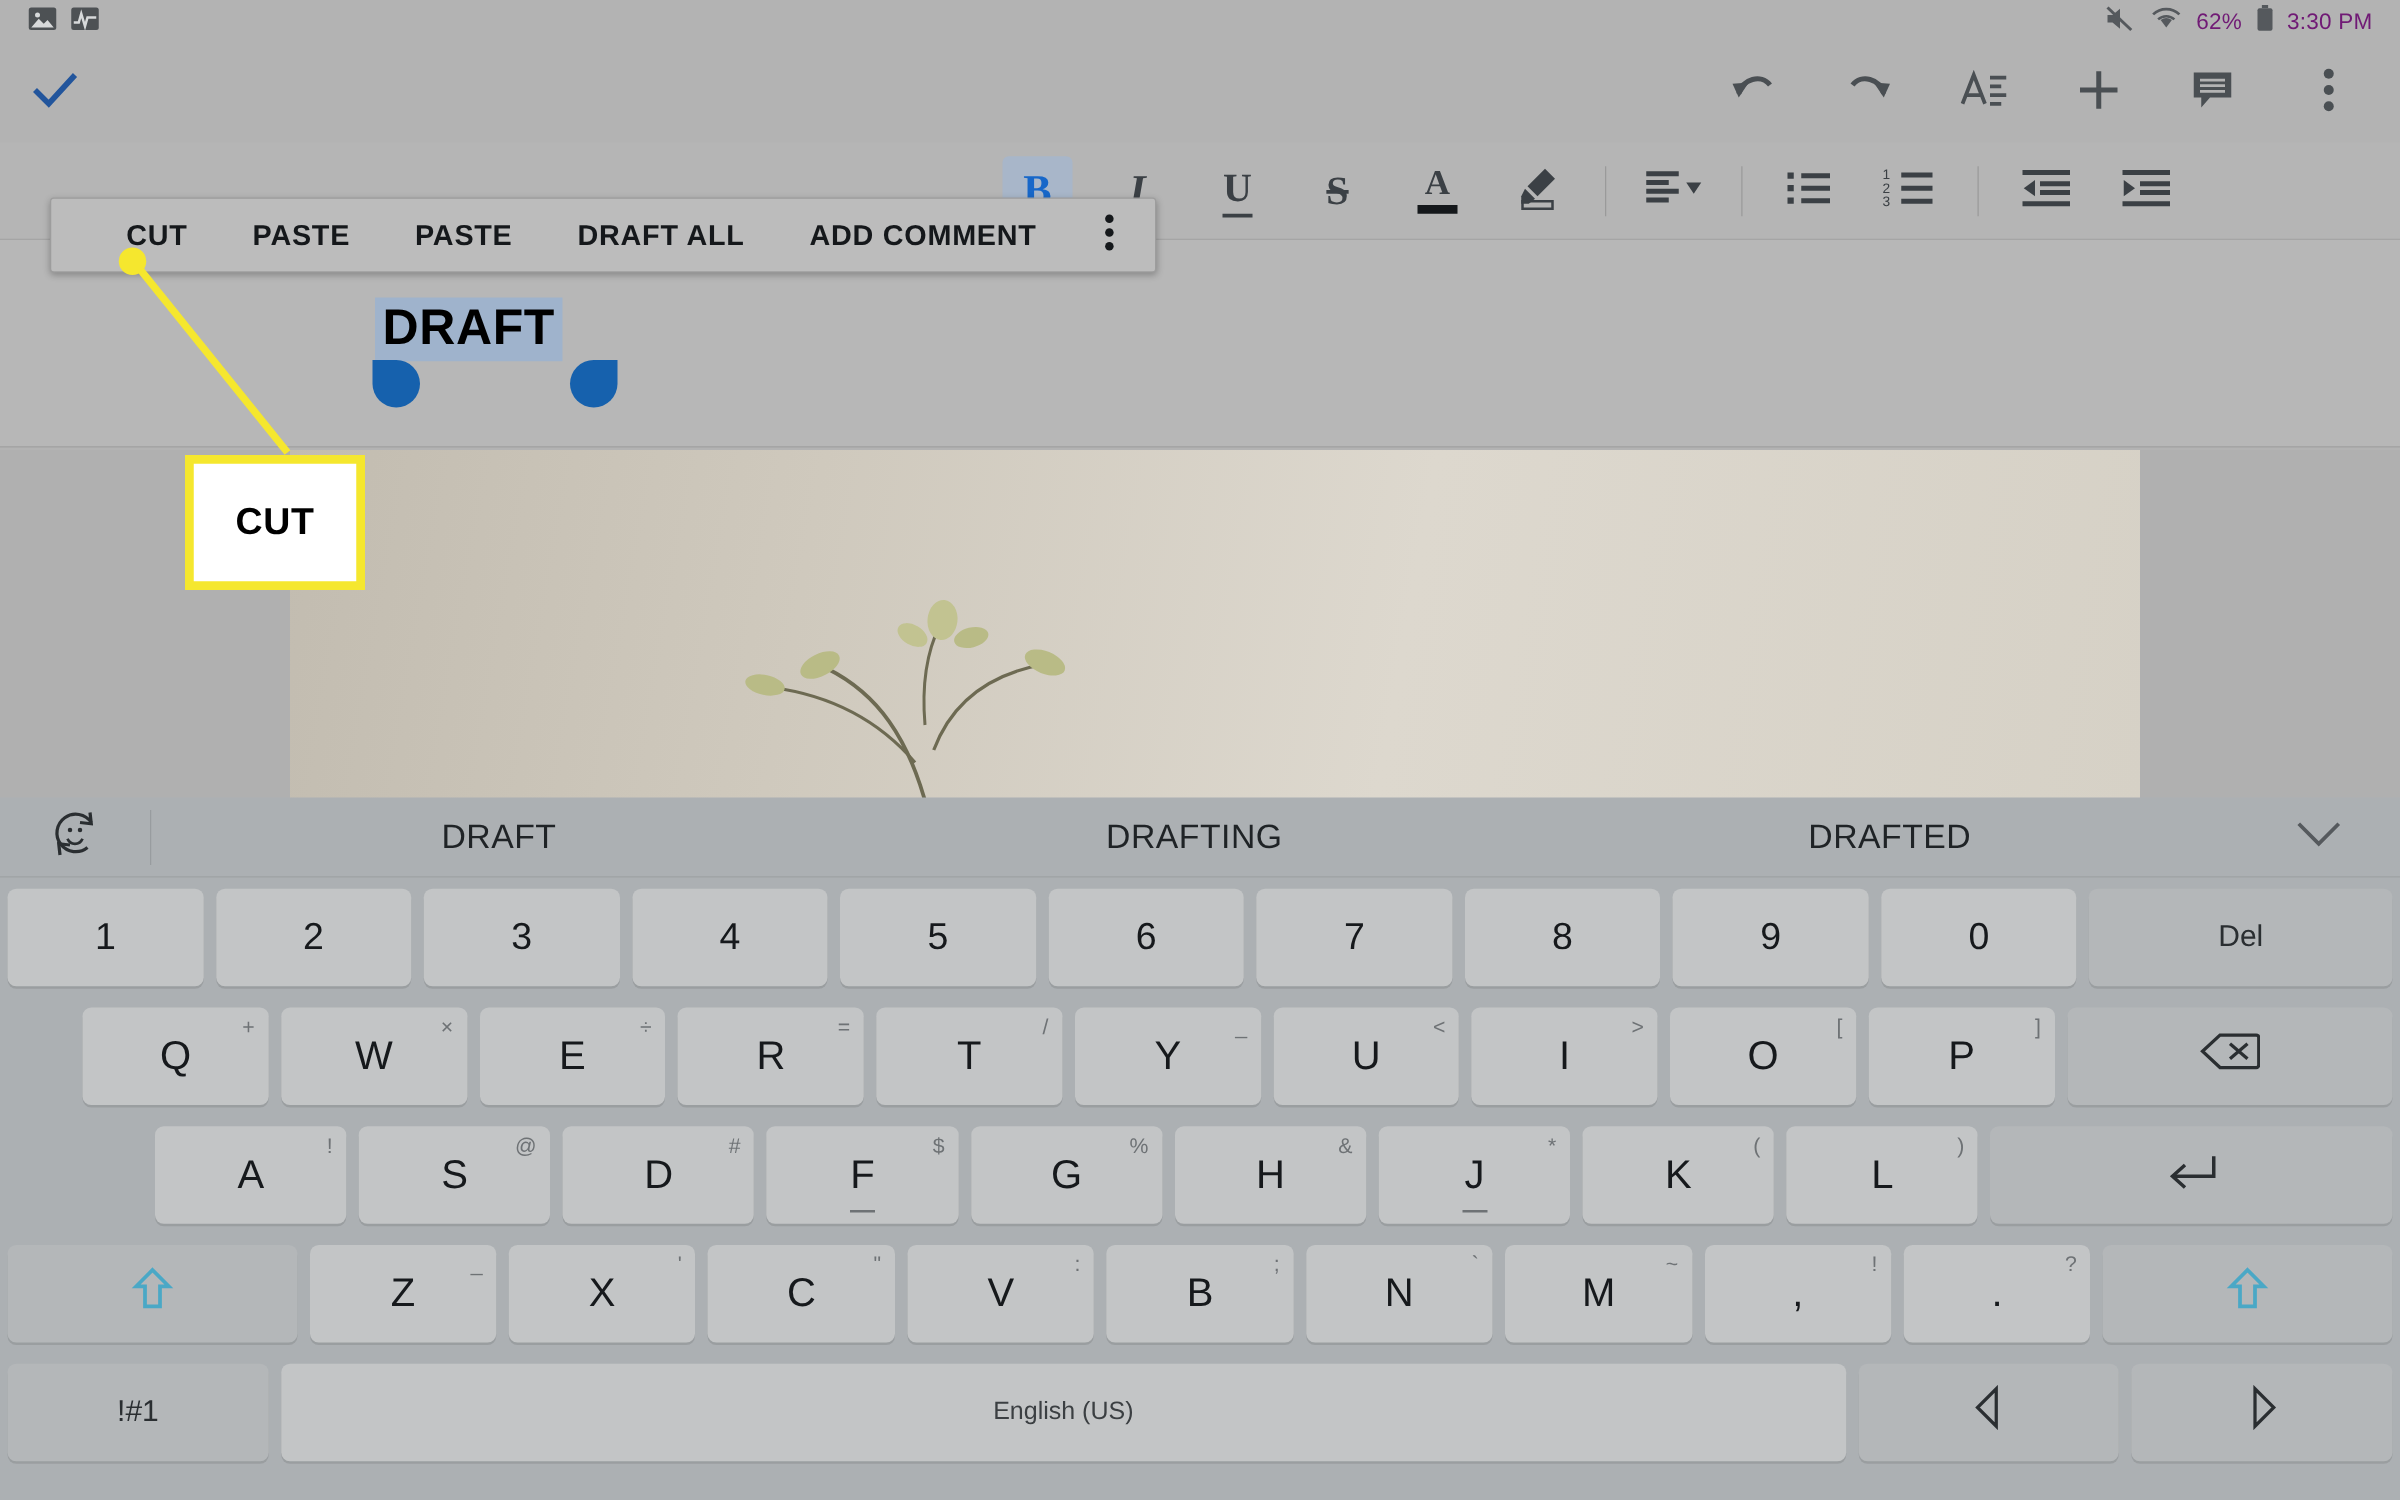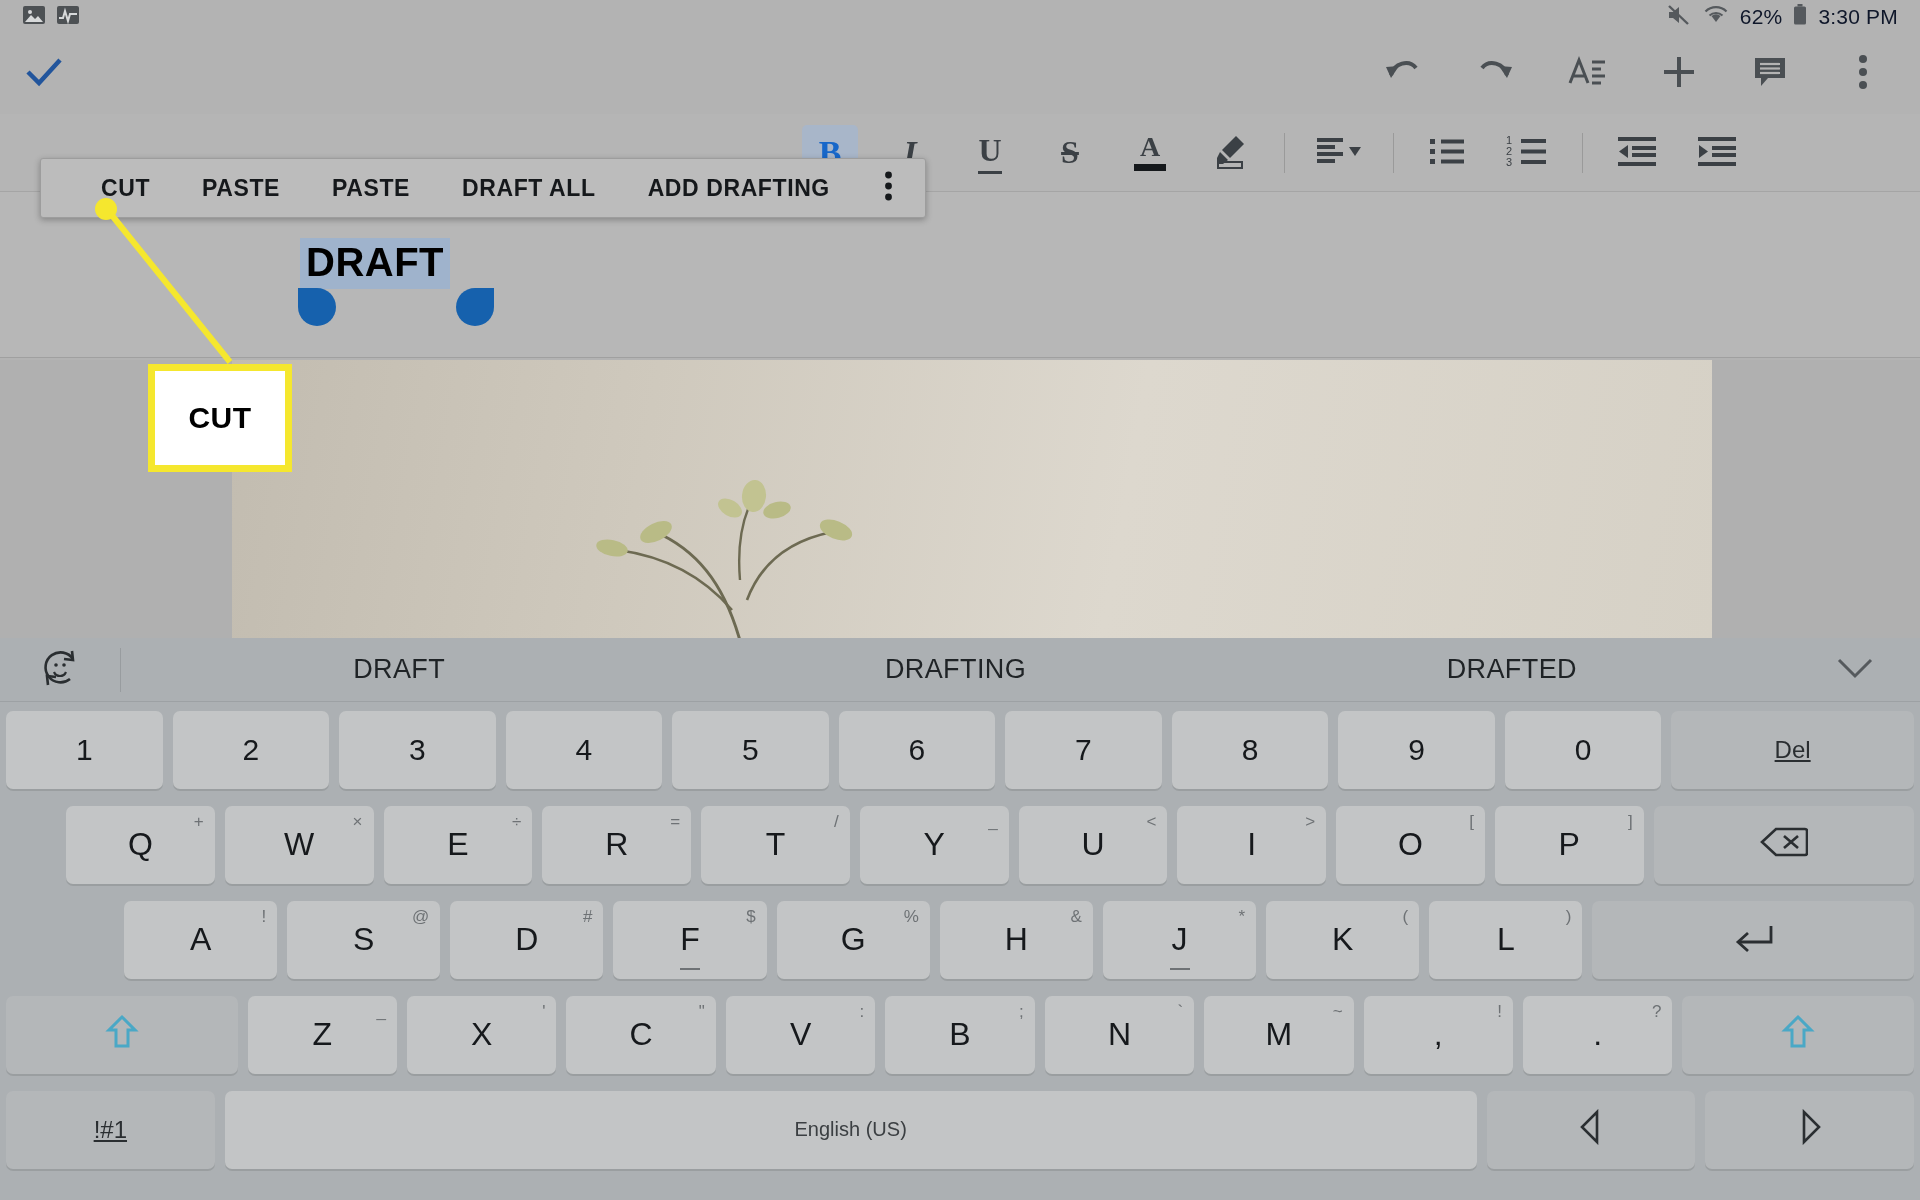--- a/index.html
+++ b/index.html
@@ -13,21 +13,21 @@
 
   
   .statusbar {
     position: absolute; left: 0; top: 0; width: 1920px; height: 34px;
     display: flex; align-items: center; padding: 0 22px;
     background: #b3b3b3;
   }
   .sb-left { display: flex; align-items: center; gap: 10px; }
   .sb-right { margin-left: auto; display: flex; align-items: center; gap: 11px; }
   .sb-icon { display: block; }
-  .sb-text { font-size: 21px; color: #0f172a; letter-spacing: .2px; }
+  .sb-text { font-size: 18px; color: #701a75; letter-spacing: .2px; }
 
   
   .appbar {
     position: absolute; left: 0; top: 34px; width: 1920px; height: 80px;
     display: flex; align-items: center; background: #b3b3b3;
   }
   .appbar-check { margin-left: 26px; }
   .appbar-actions { margin-left: auto; display: flex; align-items: center; gap: 46px; margin-right: 34px; }
   .ab-btn { width: 46px; height: 46px; display: flex; align-items: center; justify-content: center; }
 
@@ -134,21 +134,21 @@
   .key.dark { background: #b4b7b9; font-size: 24px; color: #2a2e31; }
   .key .alt {
     position: absolute; top: 6px; right: 11px;
     font-size: 17px; color: #6e7275; font-weight: normal;
   }
   .key .bump {
     position: absolute; bottom: 9px; left: 50%; transform: translateX(-50%);
     width: 20px; height: 2px; background: #6e7275;
   }
   .key.num { font-size: 30px; }
-  .key.wide15 { flex: 1.55; text-decoration: underline; }
+  .key.wide15 { flex: 1.55; }
   .key.wide17 { flex: 1.75; }
   .key.wide20 { flex: 2.1; }
   .key.space  { flex: 9.3; font-size: 20px; color: #3b3f42; }
   .row-pad-1 { padding-left: 66px; padding-right: 6px; }
   .row-pad-2 { padding-left: 124px; padding-right: 6px; }
   .row-pad-3 { padding-left: 6px; }
 </style>
 </head>
 <body>
 
@@ -382,21 +382,21 @@
       <ellipse cx="545" cy="150" rx="14" ry="8" transform="rotate(-14 545 150)" fill="#b9bb86"></ellipse>
       <ellipse cx="498" cy="148" rx="13" ry="8" transform="rotate(30 498 148)" fill="#c2c391"></ellipse>
     </svg>
   </div>
 
   <div class="ctxmenu">
     <div class="ctx-item">CUT</div>
     <div class="ctx-item">PASTE</div>
     <div class="ctx-item">PASTE</div>
     <div class="ctx-item">DRAFT ALL</div>
-    <div class="ctx-item">ADD DRAFTING</div>
+    <div class="ctx-item">ADD COMMENT</div>
     <div class="ctx-more">
       <span>
         <svg width="9" height="30" viewBox="0 0 9 30">
             <circle cx="4.5" cy="4" r="3.4" fill="#15181b"></circle>
             <circle cx="4.5" cy="15" r="3.4" fill="#15181b"></circle>
             <circle cx="4.5" cy="26" r="3.4" fill="#15181b"></circle>
           </svg>
       </span>
     </div>
   </div>

